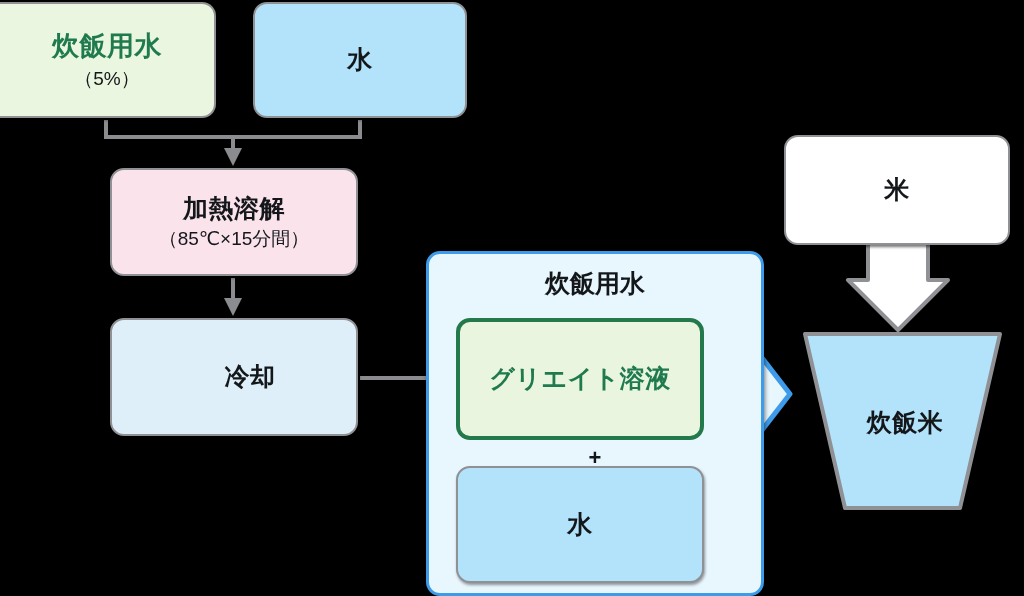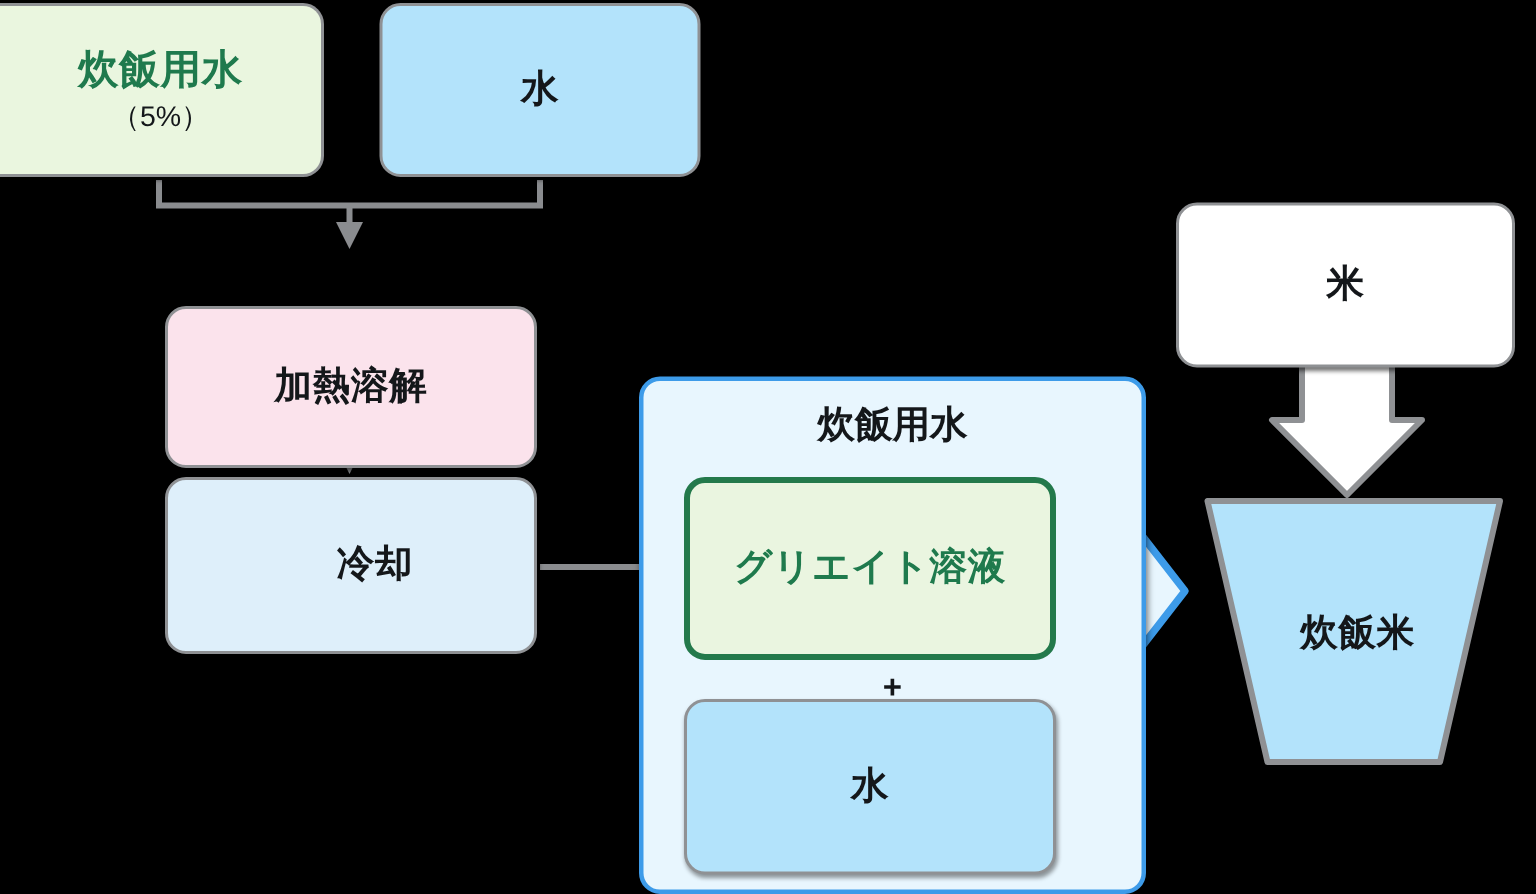--- a/index.html
+++ b/index.html
@@ -58,21 +58,20 @@
   
   #n-water-top {
     left: 253px; top: 2px; width: 214px; height: 116px;
     background: #B3E3FB;
   }
 
   
   #n-heat {
     left: 110px; top: 168px; width: 248px; height: 108px;
     background: #FBE3EC;
-    margin-top: 36px;
   }
 
   
   #n-cool {
     left: 110px; top: 318px; width: 248px; height: 118px;
     background: #DEEFFA;
     padding-left: 32px;
   }
 
   
@@ -183,20 +182,21 @@
     <div class="lbl-main">炊飯用水</div>
     <div class="lbl-sub">（5%）</div>
   </div>
 
   <div class="node rbox" id="n-water-top">
     <div class="lbl-main">水</div>
   </div>
 
   <div class="node rbox" id="n-heat">
     <div class="lbl-main">加熱溶解</div>
+    <div class="lbl-sub">（85℃×15分間）</div>
   </div>
 
   <div class="node rbox" id="n-cool">
     <div class="lbl-main">冷却</div>
   </div>
 
   <div class="node" id="n-container">
     <div id="container-title">炊飯用水</div>
 
     <div id="n-solution">

